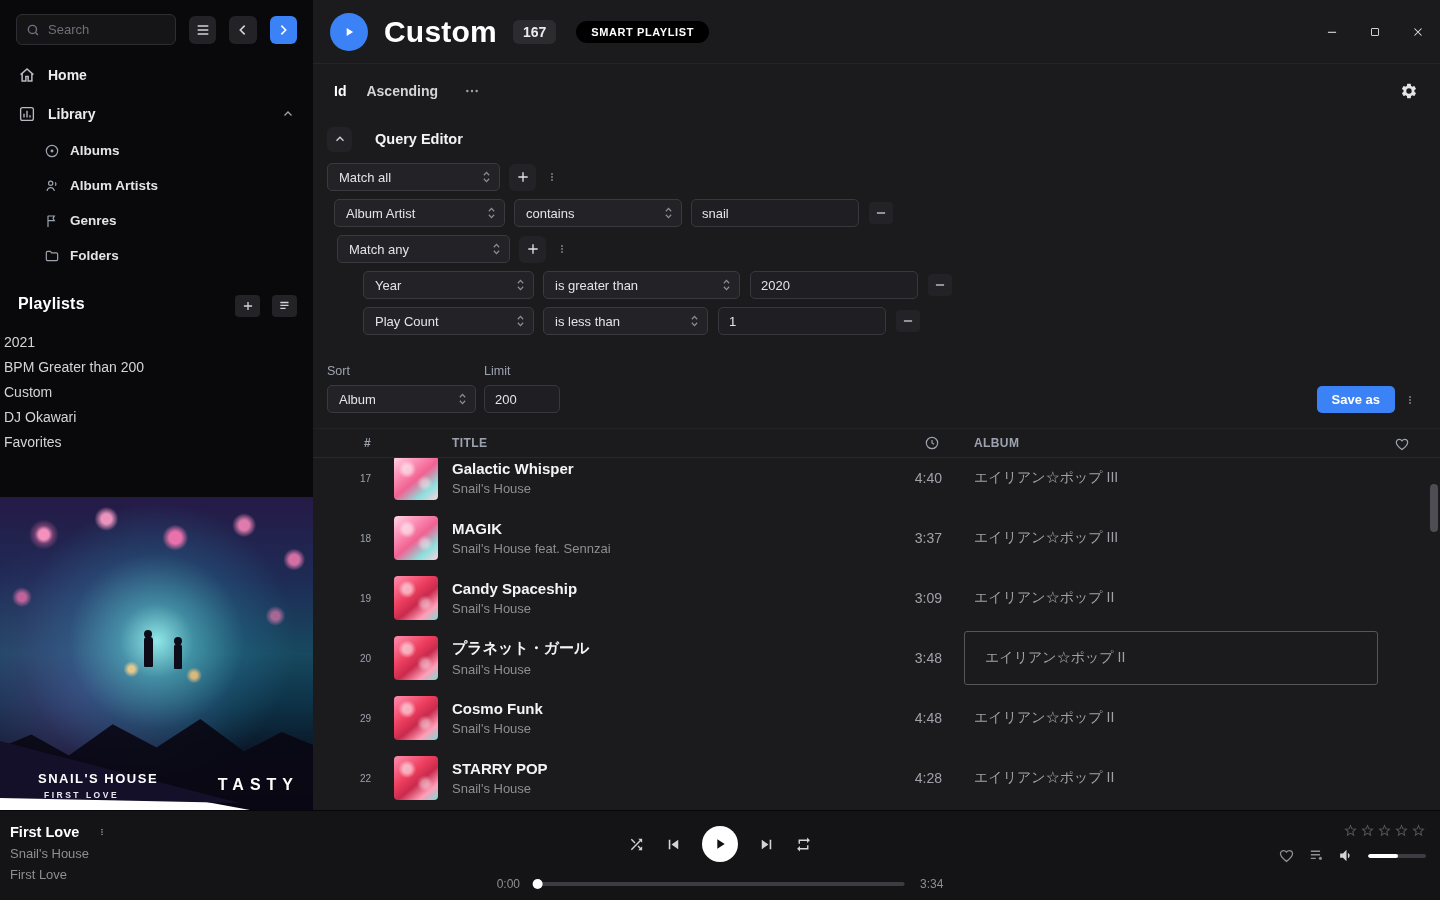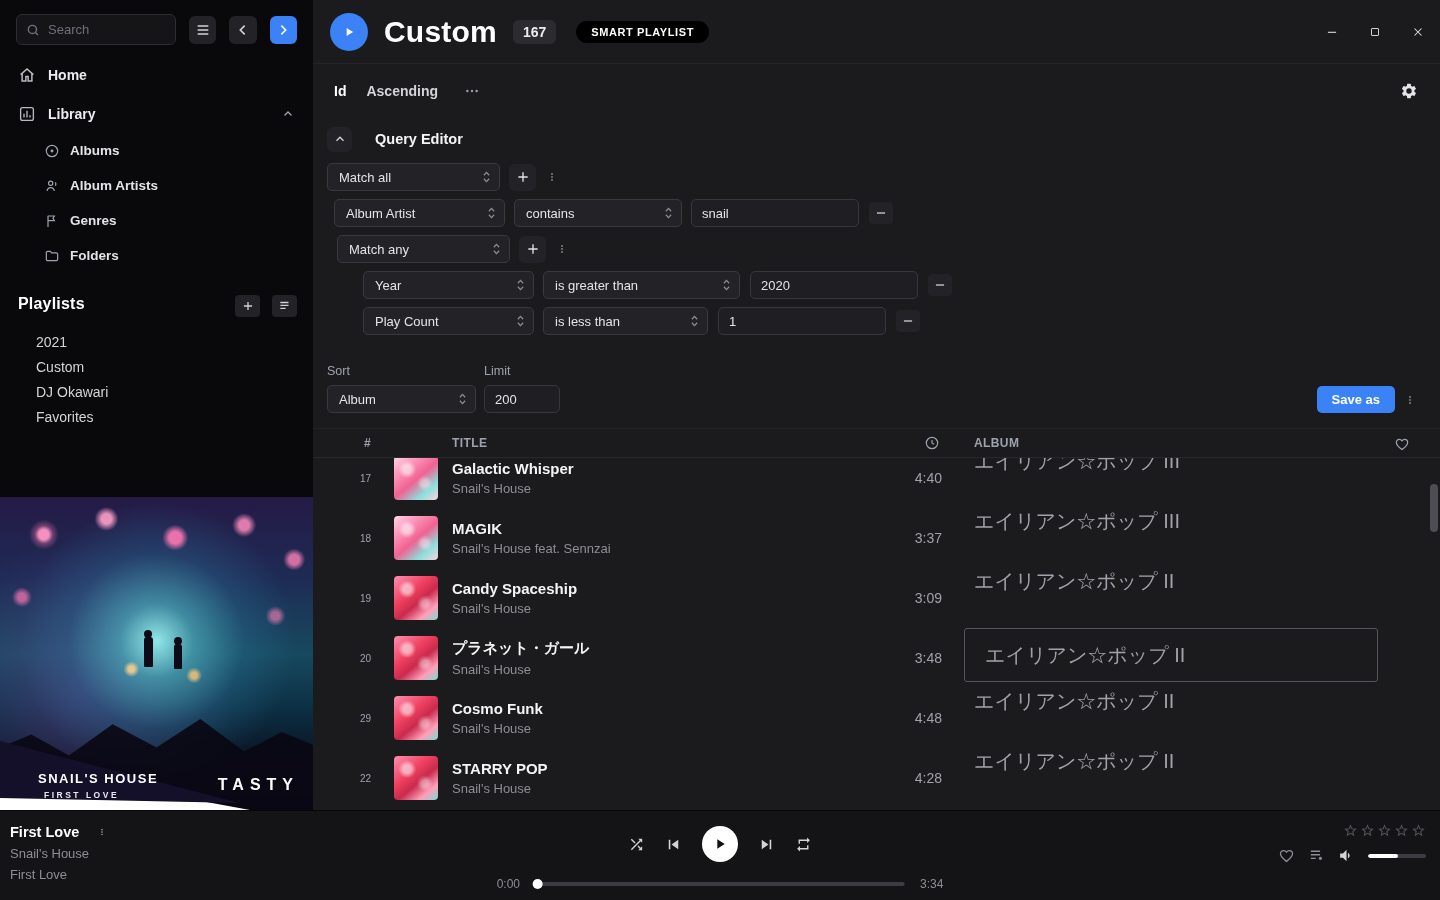--- a/index.html
+++ b/index.html
@@ -30,21 +30,21 @@
   .nav-item .chev{margin-left:auto;color:#9ca3af}
   .lib-item{display:flex;align-items:center;gap:10px;height:35px;padding-left:44px;font-size:13.5px;
     font-weight:700;color:#e4e4e8;cursor:pointer}
   .lib-item .ic{color:#9ca3af}
 
   .pl-head{display:flex;align-items:flex-start;margin:22px 16px 12px 18px;gap:10px}
   .pl-head h2{font-size:16px;font-weight:800;color:#fff;letter-spacing:.2px}
   .pl-head .btns{margin-left:auto;display:flex;gap:12px}
   .mini-btn{width:25px;height:22px;border-radius:4px;background:#232327;border:0;color:#d4d4d8;
     display:flex;align-items:center;justify-content:center;cursor:pointer}
-  .pl-item{height:25px;display:flex;align-items:center;padding-left:36px;font-size:14px;color:#d4d4d8;cursor:pointer}
+  .pl-item{height:25px;display:flex;align-items:center;padding-left:4px;font-size:14px;color:#d4d4d8;cursor:pointer}
 
   
   .art{position:absolute;left:0;bottom:0;width:313px;height:313px;overflow:hidden;
     background:
       radial-gradient(circle at 14% 12%, rgba(255,150,195,.95) 0 5px, rgba(255,120,180,.35) 9px, transparent 15px),
       radial-gradient(circle at 34% 7%,  rgba(255,160,200,.9) 0 5px, transparent 12px),
       radial-gradient(circle at 56% 13%, rgba(255,120,180,.9) 0 6px, transparent 13px),
       radial-gradient(circle at 78% 9%,  rgba(255,140,190,.85) 0 5px, transparent 12px),
       radial-gradient(circle at 94% 20%, rgba(255,130,185,.8) 0 5px, transparent 11px),
       radial-gradient(circle at 7% 32%,  rgba(255,120,180,.7) 0 4px, transparent 10px),
@@ -128,21 +128,21 @@
   .t-thumb{width:44px;height:44px;border-radius:4px;margin-left:13px;position:relative;overflow:hidden}
   .t-thumb.art-iii{background:linear-gradient(140deg,#ffd9e8 0%,#ff9ec0 22%,#f06292 52%,#8ce0dd 78%,#ffd1e0 100%)}
   .t-thumb.art-ii{background:linear-gradient(140deg,#ff8fb0 0%,#ef4060 38%,#c92a4d 58%,#ff9fb8 80%,#7adbd4 100%)}
   .t-thumb::after{content:"";position:absolute;inset:0;
     background:radial-gradient(circle at 30% 30%,rgba(255,255,255,.55) 0 4px,transparent 9px),
                radial-gradient(circle at 70% 62%,rgba(255,255,255,.4) 0 3px,transparent 8px)}
   .t-main{padding-left:13px;min-width:0}
   .t-title{font-size:15px;font-weight:600;color:#f4f4f6;white-space:nowrap;overflow:hidden;text-overflow:ellipsis}
   .t-artist{font-size:13px;color:#8e8e93;margin-top:4px}
   .t-dur{text-align:right;padding-right:12px;color:#a1a1aa;font-size:14px}
-  .t-album{height:100%;display:flex;align-items:flex-start;padding-left:20px;font-size:20px;color:#a1a1aa}
+  .t-album{height:100%;display:flex;align-items:center;padding-left:20px;font-size:14px;color:#a1a1aa}
   .t-album.focused{padding-left:0}
   .albumbox{flex:1;height:54px;border:1px solid #55555b;border-radius:3px;display:flex;align-items:center;
     padding-left:20px;margin-left:10px;margin-right:6px}
   .scroll-thumb{position:absolute;right:2px;top:484px;width:8px;height:48px;border-radius:4px;background:#4d4d53;cursor:pointer}
 
   
   .player{position:absolute;left:0;top:810px;width:1440px;height:90px;background:#141417;border-top:1px solid #060608}
   .p-left{position:absolute;left:10px;top:13px}
   .p-title-row{display:flex;align-items:center;gap:17px}
   .p-title{font-size:14.5px;font-weight:700;color:#fff}
@@ -279,20 +279,23 @@
             <svg viewBox="0 0 24 24" fill="none" stroke="currentColor" stroke-width="2.2">
                 <path d="M4 6h14M4 11h14M4 16h9"></path>
               </svg>
           </span>
         </button>
       </div>
     </div>
     <div id="playlists">
         <div class="pl-item">
           <span>2021</span>
+        </div>
+        <div class="pl-item">
+          <span>BPM Greater than 200</span>
         </div>
         <div class="pl-item">
           <span>Custom</span>
         </div>
         <div class="pl-item">
           <span>DJ Okawari</span>
         </div>
         <div class="pl-item">
           <span>Favorites</span>
         </div>

